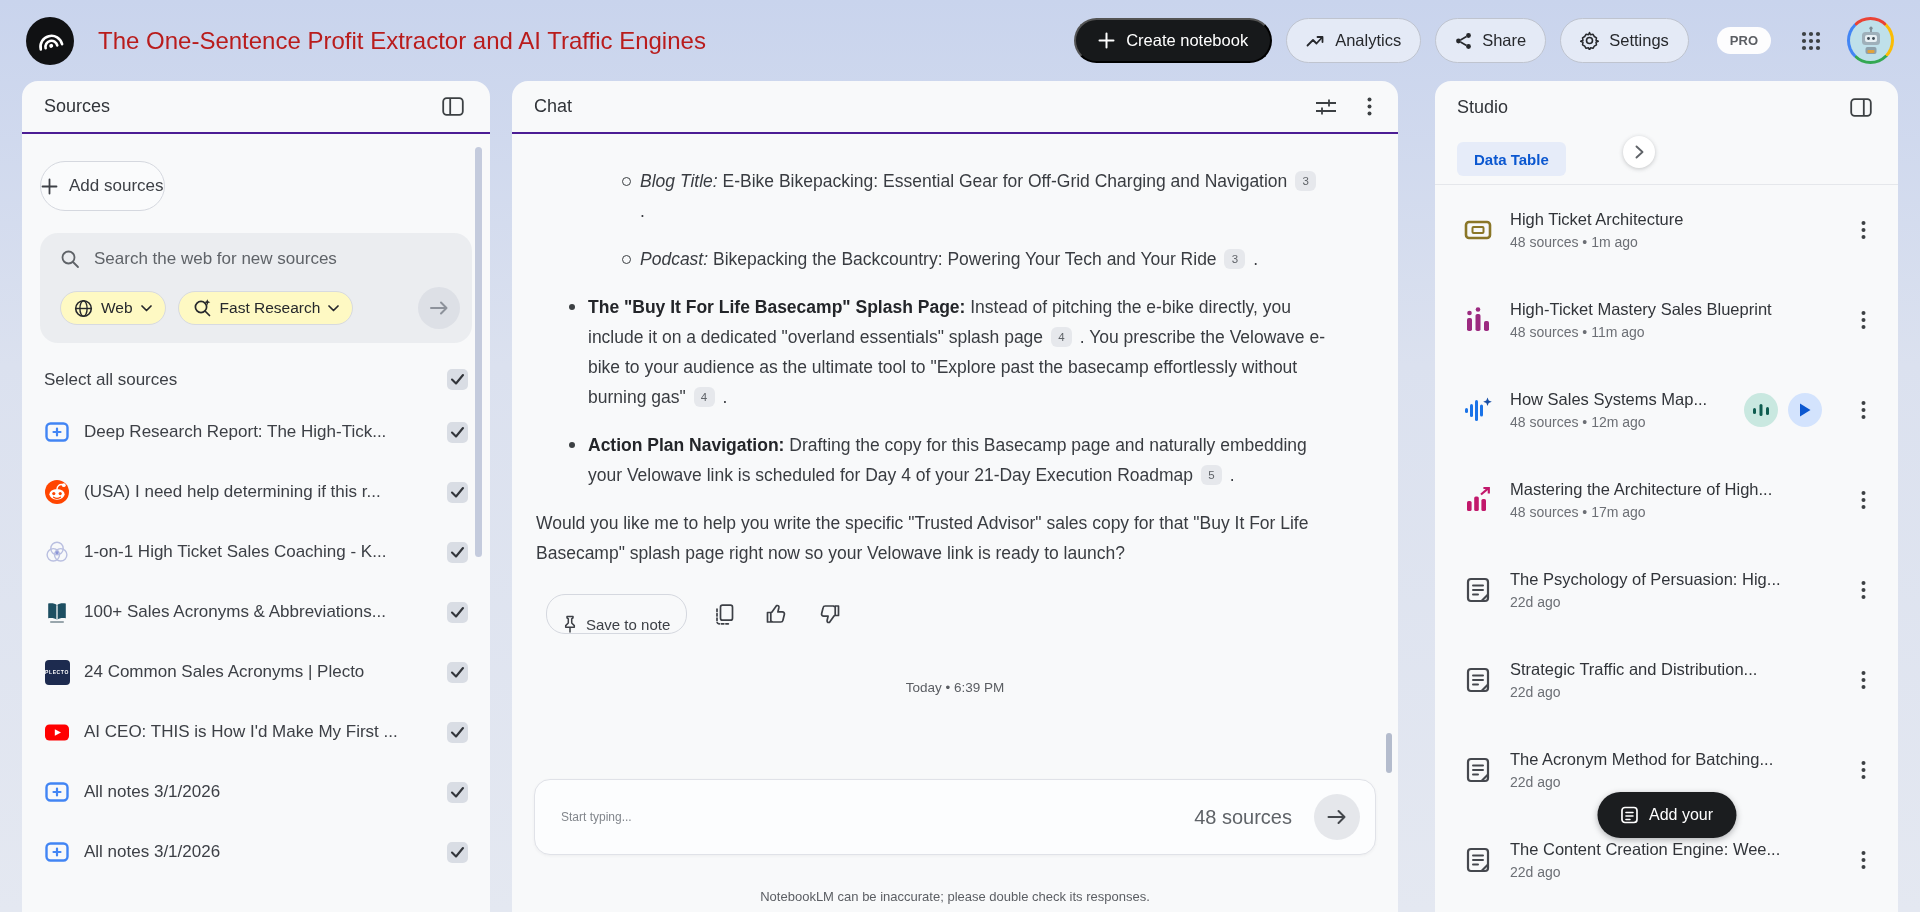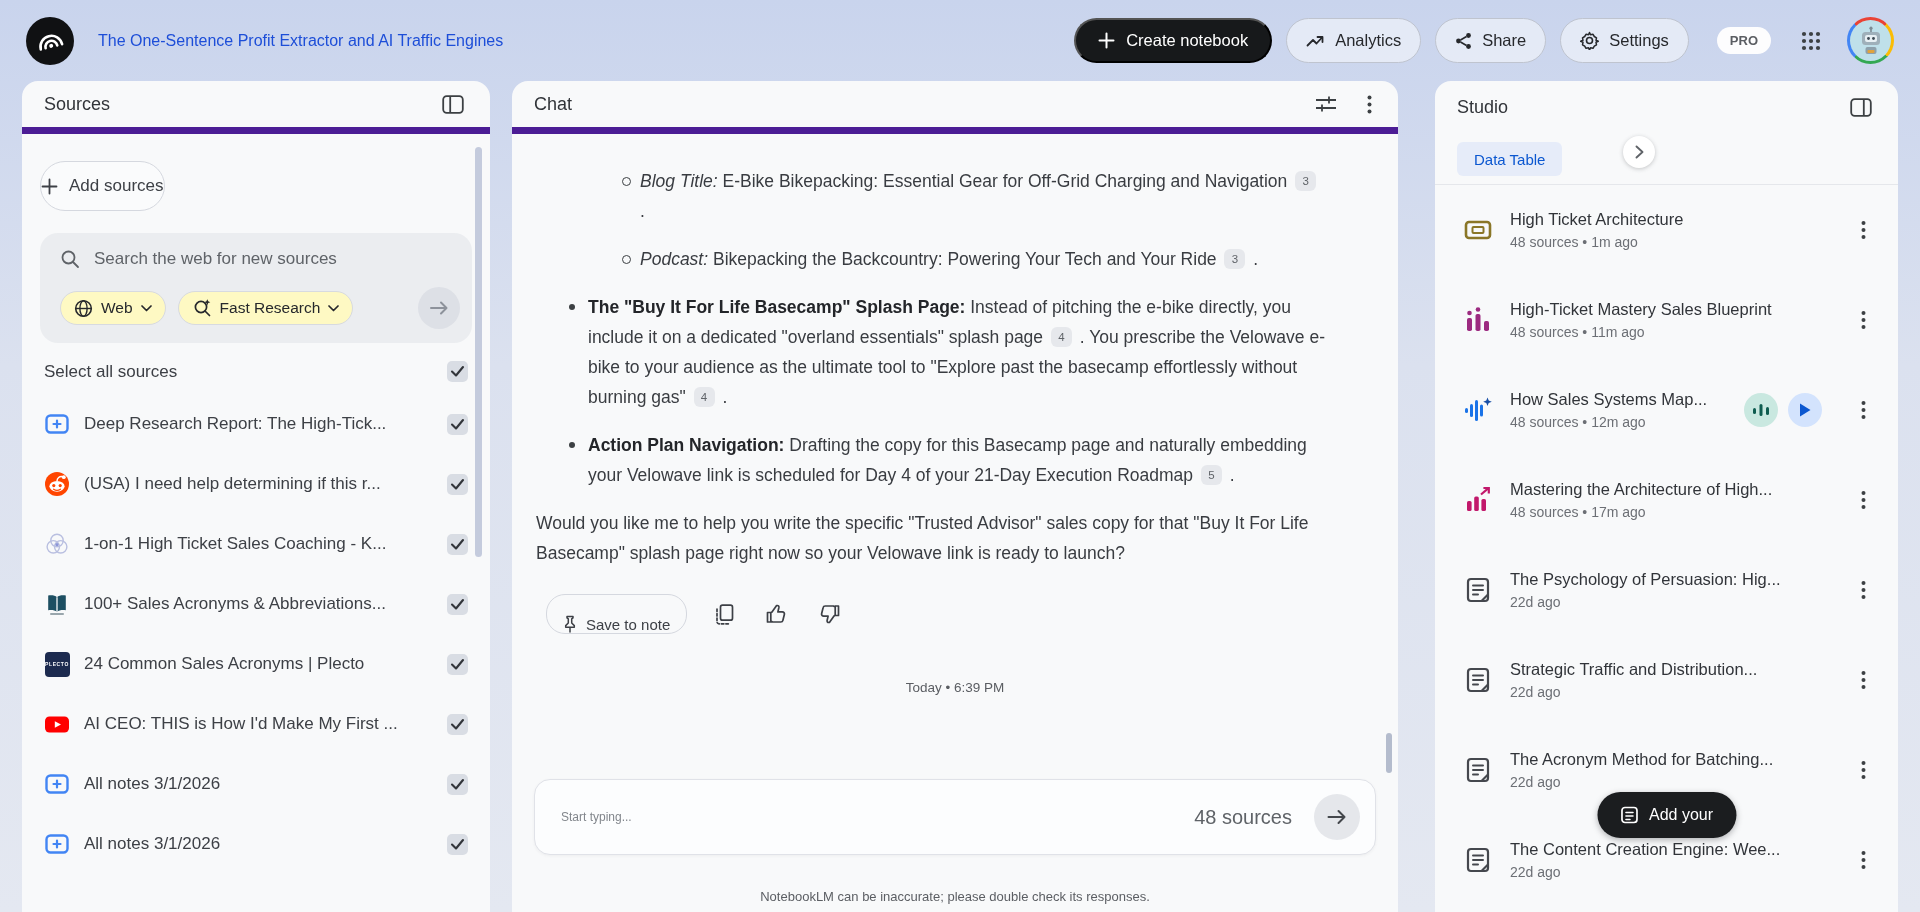--- a/index.html
+++ b/index.html
@@ -7,55 +7,55 @@
   body {
     font-family:"Liberation Sans", sans-serif;
     background:linear-gradient(180deg,#c9d4ed 0%,#dbe1ef 40%,#e4e8f1 100%);
     color:#202124;
   }
   svg { display:block; }
 
   
   .header { height:81px; display:flex; align-items:center; padding:0 26px; }
   .logo { width:48px; height:48px; border-radius:50%; background:#101113; display:flex; align-items:center; justify-content:center; flex:none; }
-  .doc-title { font-size:16px; color:#1d4ed8; margin-left:24px; white-space:nowrap; }
+  .doc-title { font-size:24px; color:#b91c1c; margin-left:24px; white-space:nowrap; }
   .header-spacer { flex:1; }
   .btn-dark { height:45px; border-radius:23px; background:#17191b; color:#fff; display:flex; align-items:center; gap:11px; padding:0 22px; font-size:16.5px; cursor:pointer; flex:none; }
   .btn-pill { height:45px; border-radius:23px; border:1px solid #bfc4cf; background:rgba(250,251,254,.55); color:#26282c; display:flex; align-items:center; gap:10px; padding:0 19px; font-size:16.5px; margin-left:14px; cursor:pointer; flex:none; }
   .pro-badge { background:#fdfdfe; border-radius:15px; padding:6px 13px; font-size:13px; font-weight:bold; color:#5b5e63; margin-left:28px; flex:none; }
   .apps-grid { margin-left:30px; cursor:pointer; flex:none; }
   .avatar-ring { width:47px; height:47px; border-radius:50%; margin-left:26px; padding:3px;
     background:conic-gradient(#ea4335 0 12%, #fbbc05 12% 37%, #34a853 37% 62%, #4285f4 62% 88%, #ea4335 88% 100%);
     cursor:pointer; flex:none; }
   .avatar-inner { width:100%; height:100%; border-radius:50%; background:#bfe0ea; display:flex; align-items:center; justify-content:center; overflow:hidden; }
 
   
   .main-row { display:flex; padding:0 22px; height:831px; }
   .panel { background:#f8f9fa; border-radius:16px 16px 0 0; position:relative; overflow:hidden; height:831px; }
   .panel-sources { width:468px; flex:none; }
   .panel-chat { flex:1; margin-left:22px; margin-right:37px; }
   .panel-studio { width:463px; flex:none; }
-  .panel-header { height:53px; display:flex; align-items:center; padding:0 22px; border-bottom:7px solid #4c1d95; }
+  .panel-header { height:53px; display:flex; align-items:center; padding:0 22px; border-bottom:2px solid #4c1d95; }
   .panel-title { font-size:18px; color:#313439; }
   .ph-spacer { flex:1; }
   .icon-btn { background:none; border:none; cursor:pointer; padding:4px; display:flex; align-items:center; justify-content:center; }
 
   
   .add-sources-btn { margin:27px 18px 0; height:50px; border:1px solid #d5d8df; border-radius:25px; background:#fafbfc;
     display:flex; align-items:center; justify-content:center; gap:11px; font-size:17px; color:#3d4046; cursor:pointer; }
   .search-box { margin:22px 18px 0; background:#ebedf0; border-radius:18px; padding:14px 12px 14px 20px; }
   .search-row { display:flex; align-items:center; gap:14px; height:24px; }
   .search-input { flex:1; border:none; background:transparent; outline:none; font-size:17px; color:#3d4046; font-family:"Liberation Sans",sans-serif; }
   .search-input::placeholder { color:#5f6368; }
   .chips-row { display:flex; align-items:center; margin-top:16px; }
   .chip { height:34px; border-radius:17px; background:#fef9c3; border:1px solid #d7dae0; display:flex; align-items:center; gap:8px; padding:0 13px; font-size:15.5px; color:#26282c; cursor:pointer; }
   .chip + .chip { margin-left:12px; }
   .chips-spacer { flex:1; }
   .round-send { width:42px; height:42px; border-radius:50%; background:#dde0e6; border:none; display:flex; align-items:center; justify-content:center; cursor:pointer; }
-  .select-row { display:flex; align-items:center; margin:18px 22px 0; }
+  .select-row { display:flex; align-items:center; margin:26px 22px 0; }
   .select-label { font-size:17px; color:#3d4046; flex:1; }
   .checkbox { width:21px; height:21px; border-radius:5px; background:#d9dde4; display:flex; align-items:center; justify-content:center; cursor:pointer; flex:none; }
   .sources-list { margin-top:12px; }
   .src-row { height:60px; display:flex; align-items:center; padding:0 22px; cursor:pointer; }
   .src-icon { width:26px; height:26px; flex:none; display:flex; align-items:center; justify-content:center; }
   .src-title { flex:1; margin:0 14px; font-size:17px; color:#3d4046; white-space:nowrap; overflow:hidden; text-overflow:clip; }
   .plecto-sq { width:25px; height:25px; background:#1d2b4f; border-radius:4px; color:#fff; font-size:5px; letter-spacing:.6px; display:flex; align-items:center; justify-content:center; font-weight:bold; }
   .src-scrollbar { position:absolute; right:8px; top:66px; width:7px; height:410px; border-radius:4px; background:#c4cbdd; cursor:pointer; }
 
   
@@ -74,21 +74,21 @@
   .chat-input-bar { position:absolute; left:22px; right:22px; bottom:57px; height:76px; background:#fcfdfe; border:1px solid #e0e2e8; border-radius:16px; box-shadow:0 1px 3px rgba(60,64,67,.06); display:flex; align-items:center; padding:0 15px 0 26px; }
   .chat-input { flex:1; border:none; outline:none; background:transparent; font-size:12px; color:#3d4046; font-family:"Liberation Sans",sans-serif; }
   .chat-input::placeholder { color:#82868c; }
   .input-sources-count { font-size:20px; color:#5f6368; margin-right:22px; white-space:nowrap; }
   .send-btn { width:46px; height:46px; border-radius:50%; background:#e5e7eb; border:none; display:flex; align-items:center; justify-content:center; cursor:pointer; }
   .disclaimer { position:absolute; bottom:8px; left:0; width:100%; text-align:center; font-size:13px; color:#5b5e63; }
   .chat-scrollbar { position:absolute; right:6px; top:652px; width:6px; height:40px; border-radius:3px; background:#b4bccd; cursor:pointer; }
 
   
   .chip-row { position:relative; height:50px; padding:8px 22px 0; }
-  .data-chip { display:inline-flex; align-items:center; height:34px; border-radius:6px; background:#e6ecf9; color:#0b57d0; font-size:15px; padding:0 17px; cursor:pointer; }
+  .data-chip { display:inline-flex; align-items:center; height:34px; border-radius:6px; background:#e6ecf9; color:#0b57d0; font-size:15px; padding:0 17px; cursor:pointer;font-weight:bold; }
   .chip-next { position:absolute; left:188px; top:2px; width:32px; height:32px; border-radius:50%; background:#fff; box-shadow:0 1px 4px rgba(60,64,67,.28); border:none; display:flex; align-items:center; justify-content:center; cursor:pointer; }
   .chip-row-divider { border-bottom:1px solid #e5e7eb; margin-top:0px; }
   .studio-list { }
   .st-row { height:90px; display:flex; align-items:center; padding:0 64px 0 26px; position:relative; cursor:pointer; }
   .st-icon { width:34px; height:32px; flex:none; margin-right:15px; display:flex; align-items:center; justify-content:center; }
   .st-texts { overflow:hidden; }
   .st-title { font-size:16.5px; color:#313439; white-space:nowrap; overflow:hidden; }
   .st-meta { font-size:14px; color:#6c6f75; margin-top:5px; white-space:nowrap; }
   .st-dots { position:absolute; right:28px; top:50%; transform:translateY(-50%); }
   .st-action { position:absolute; top:50%; transform:translateY(-50%); width:34px; height:34px; border-radius:50%; border:none; display:flex; align-items:center; justify-content:center; cursor:pointer; }

